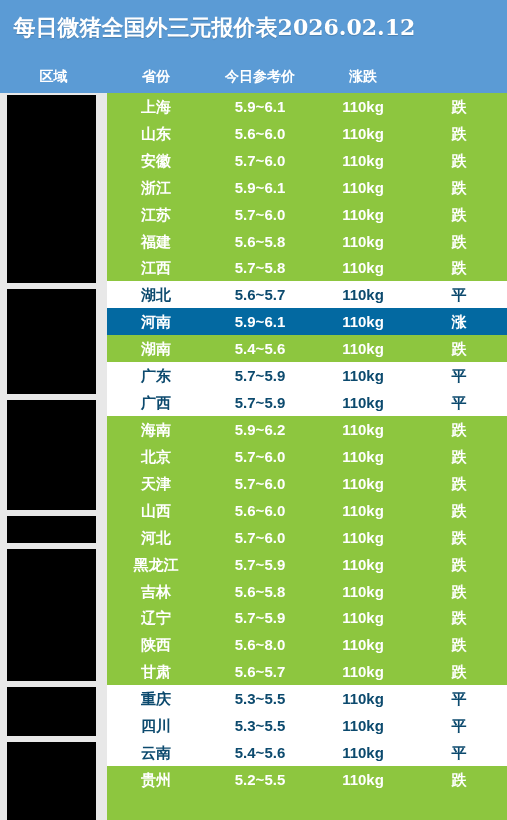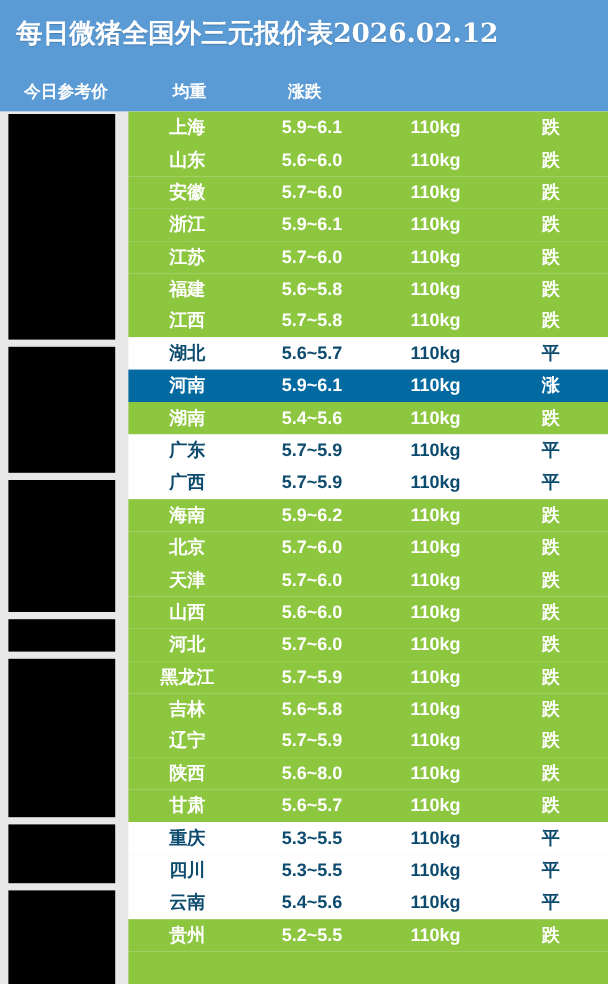--- a/index.html
+++ b/index.html
@@ -131,22 +131,23 @@
 </style>
 </head>
 <body>
 
 <div id="app">
 
   <div class="header-band">
     <div class="title">每日微猪全国外三元报价表2026.02.12</div>
 
     <div class="col-head-row">
+      <div class="cell c-region">区域</div>
+      <div class="cell c-prov">省份</div>
       <div class="cell c-price">今日参考价</div>
-      <div class="cell c-weight">均重</div>
       <div class="cell c-trend">涨跌</div>
     </div>
   </div>
 
   <div class="table-body" id="table-body">
       <div class="row tone-down" style="height: 26.9259px;">
         <div class="data-strip">
           <div class="cell c-prov">上海</div>
           <div class="cell c-price">5.9~6.1</div>
           <div class="cell c-weight">110kg</div>

